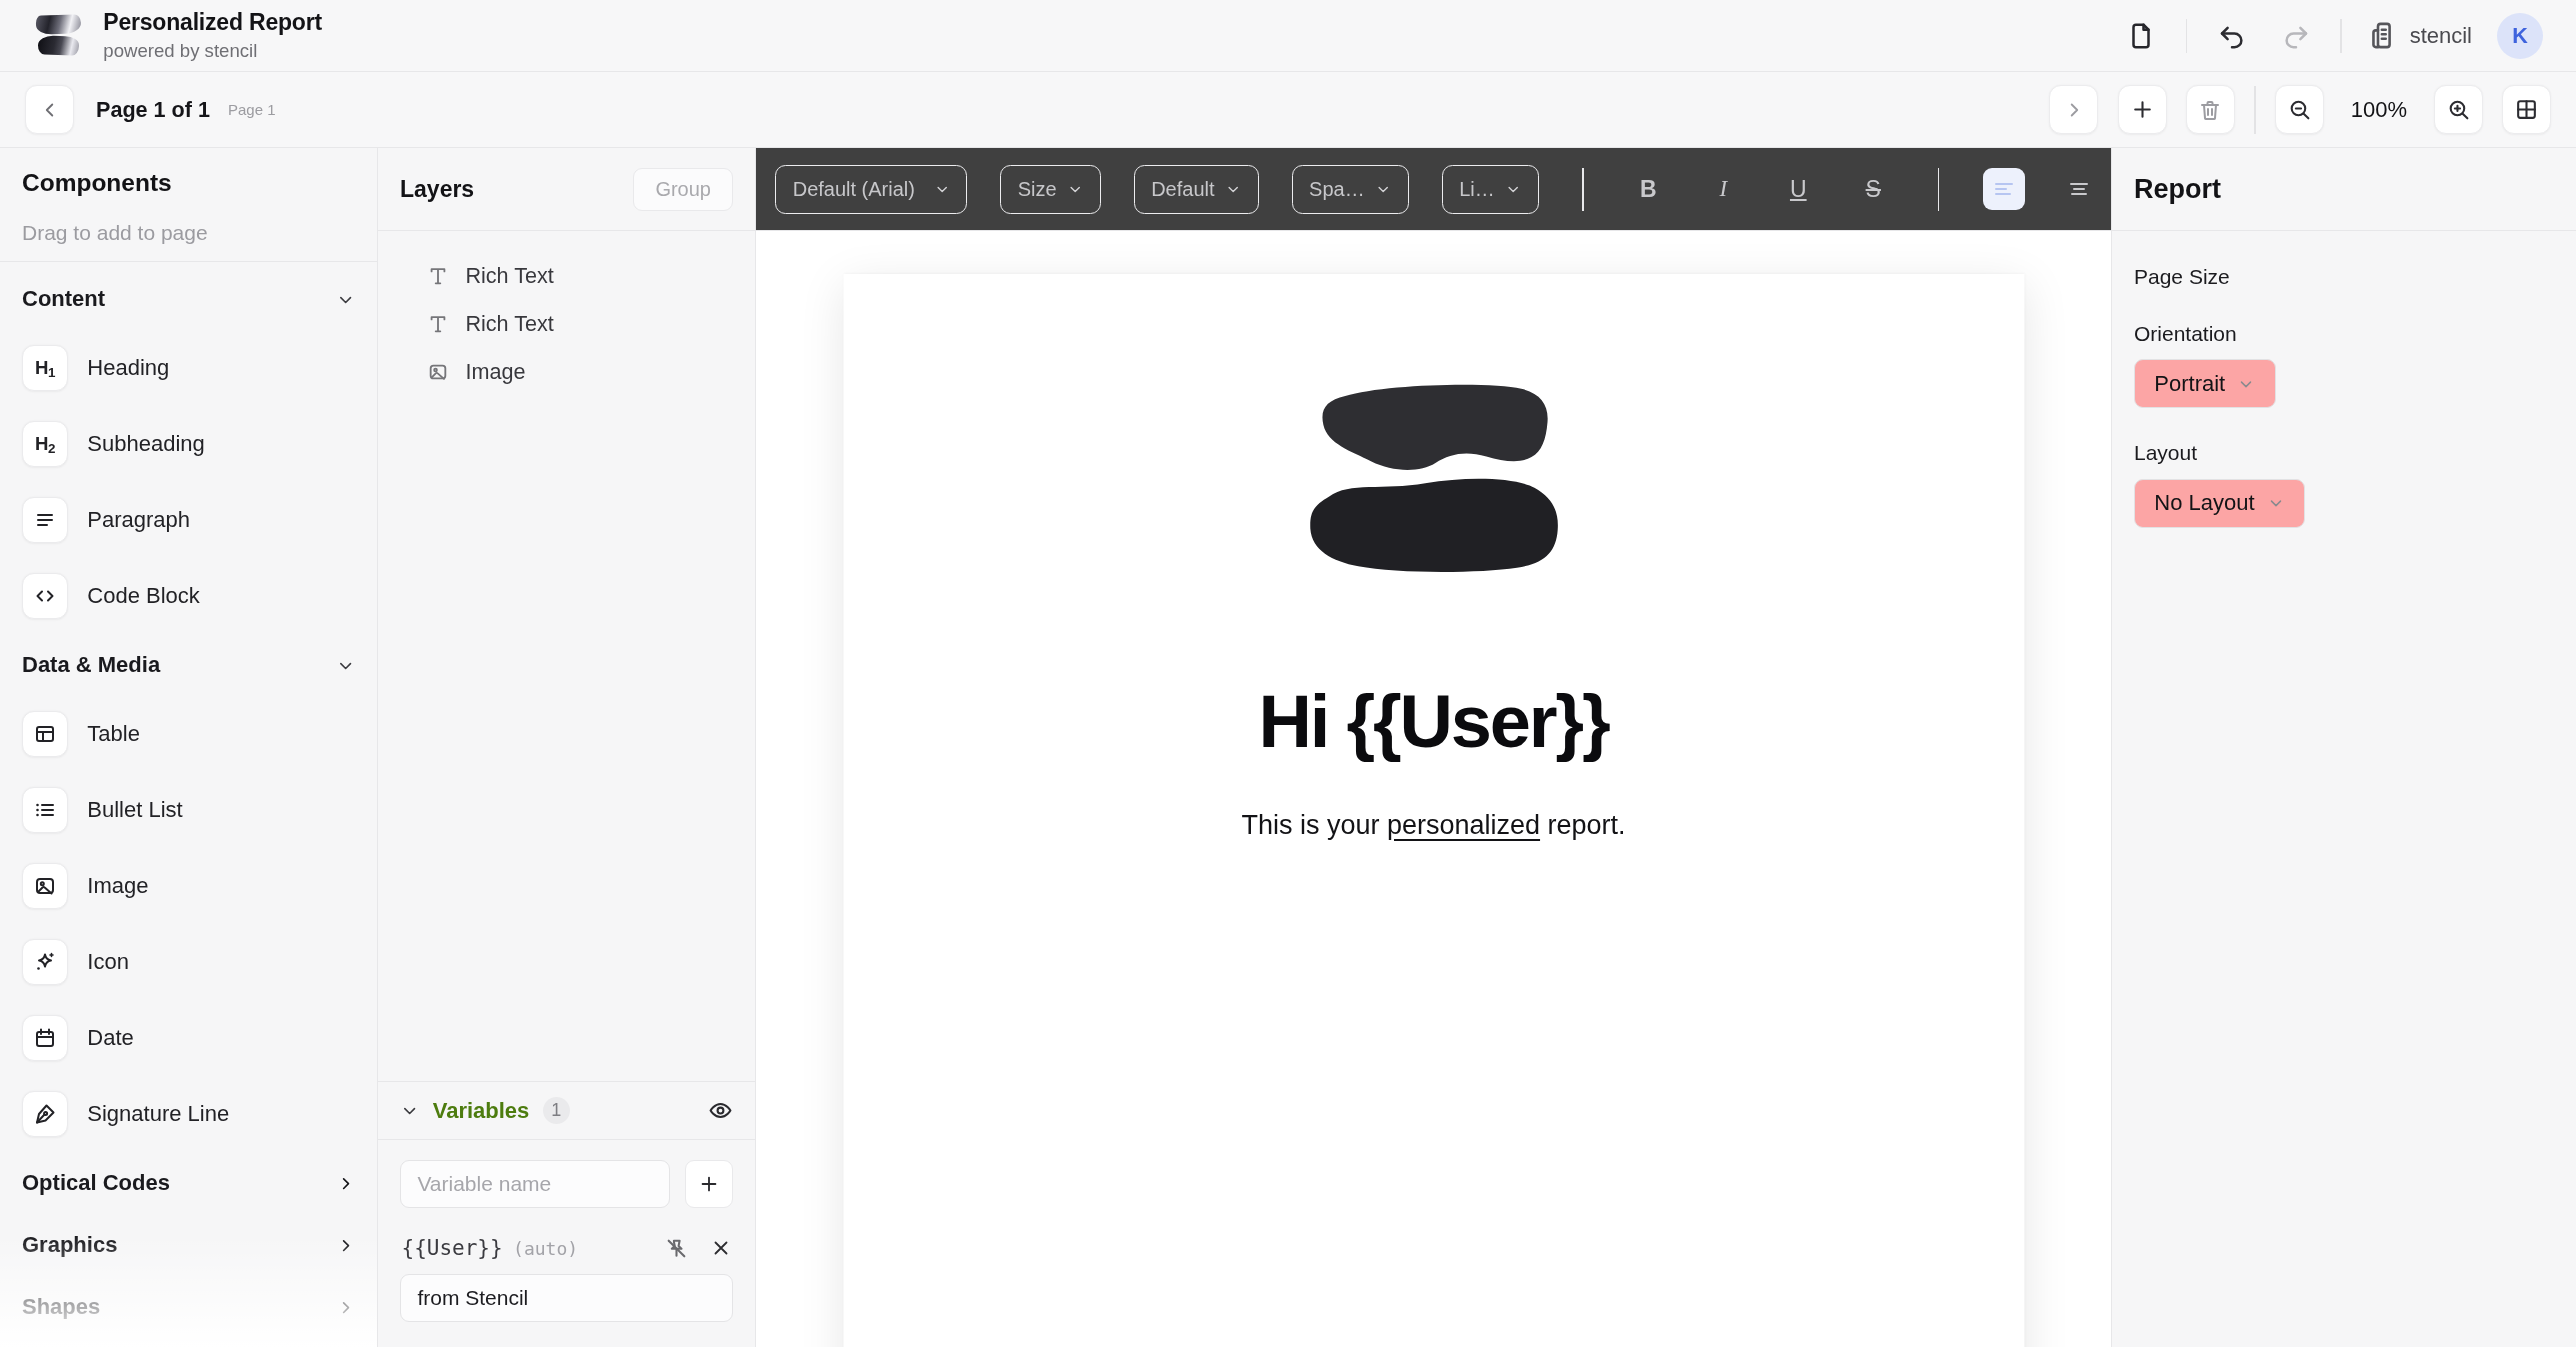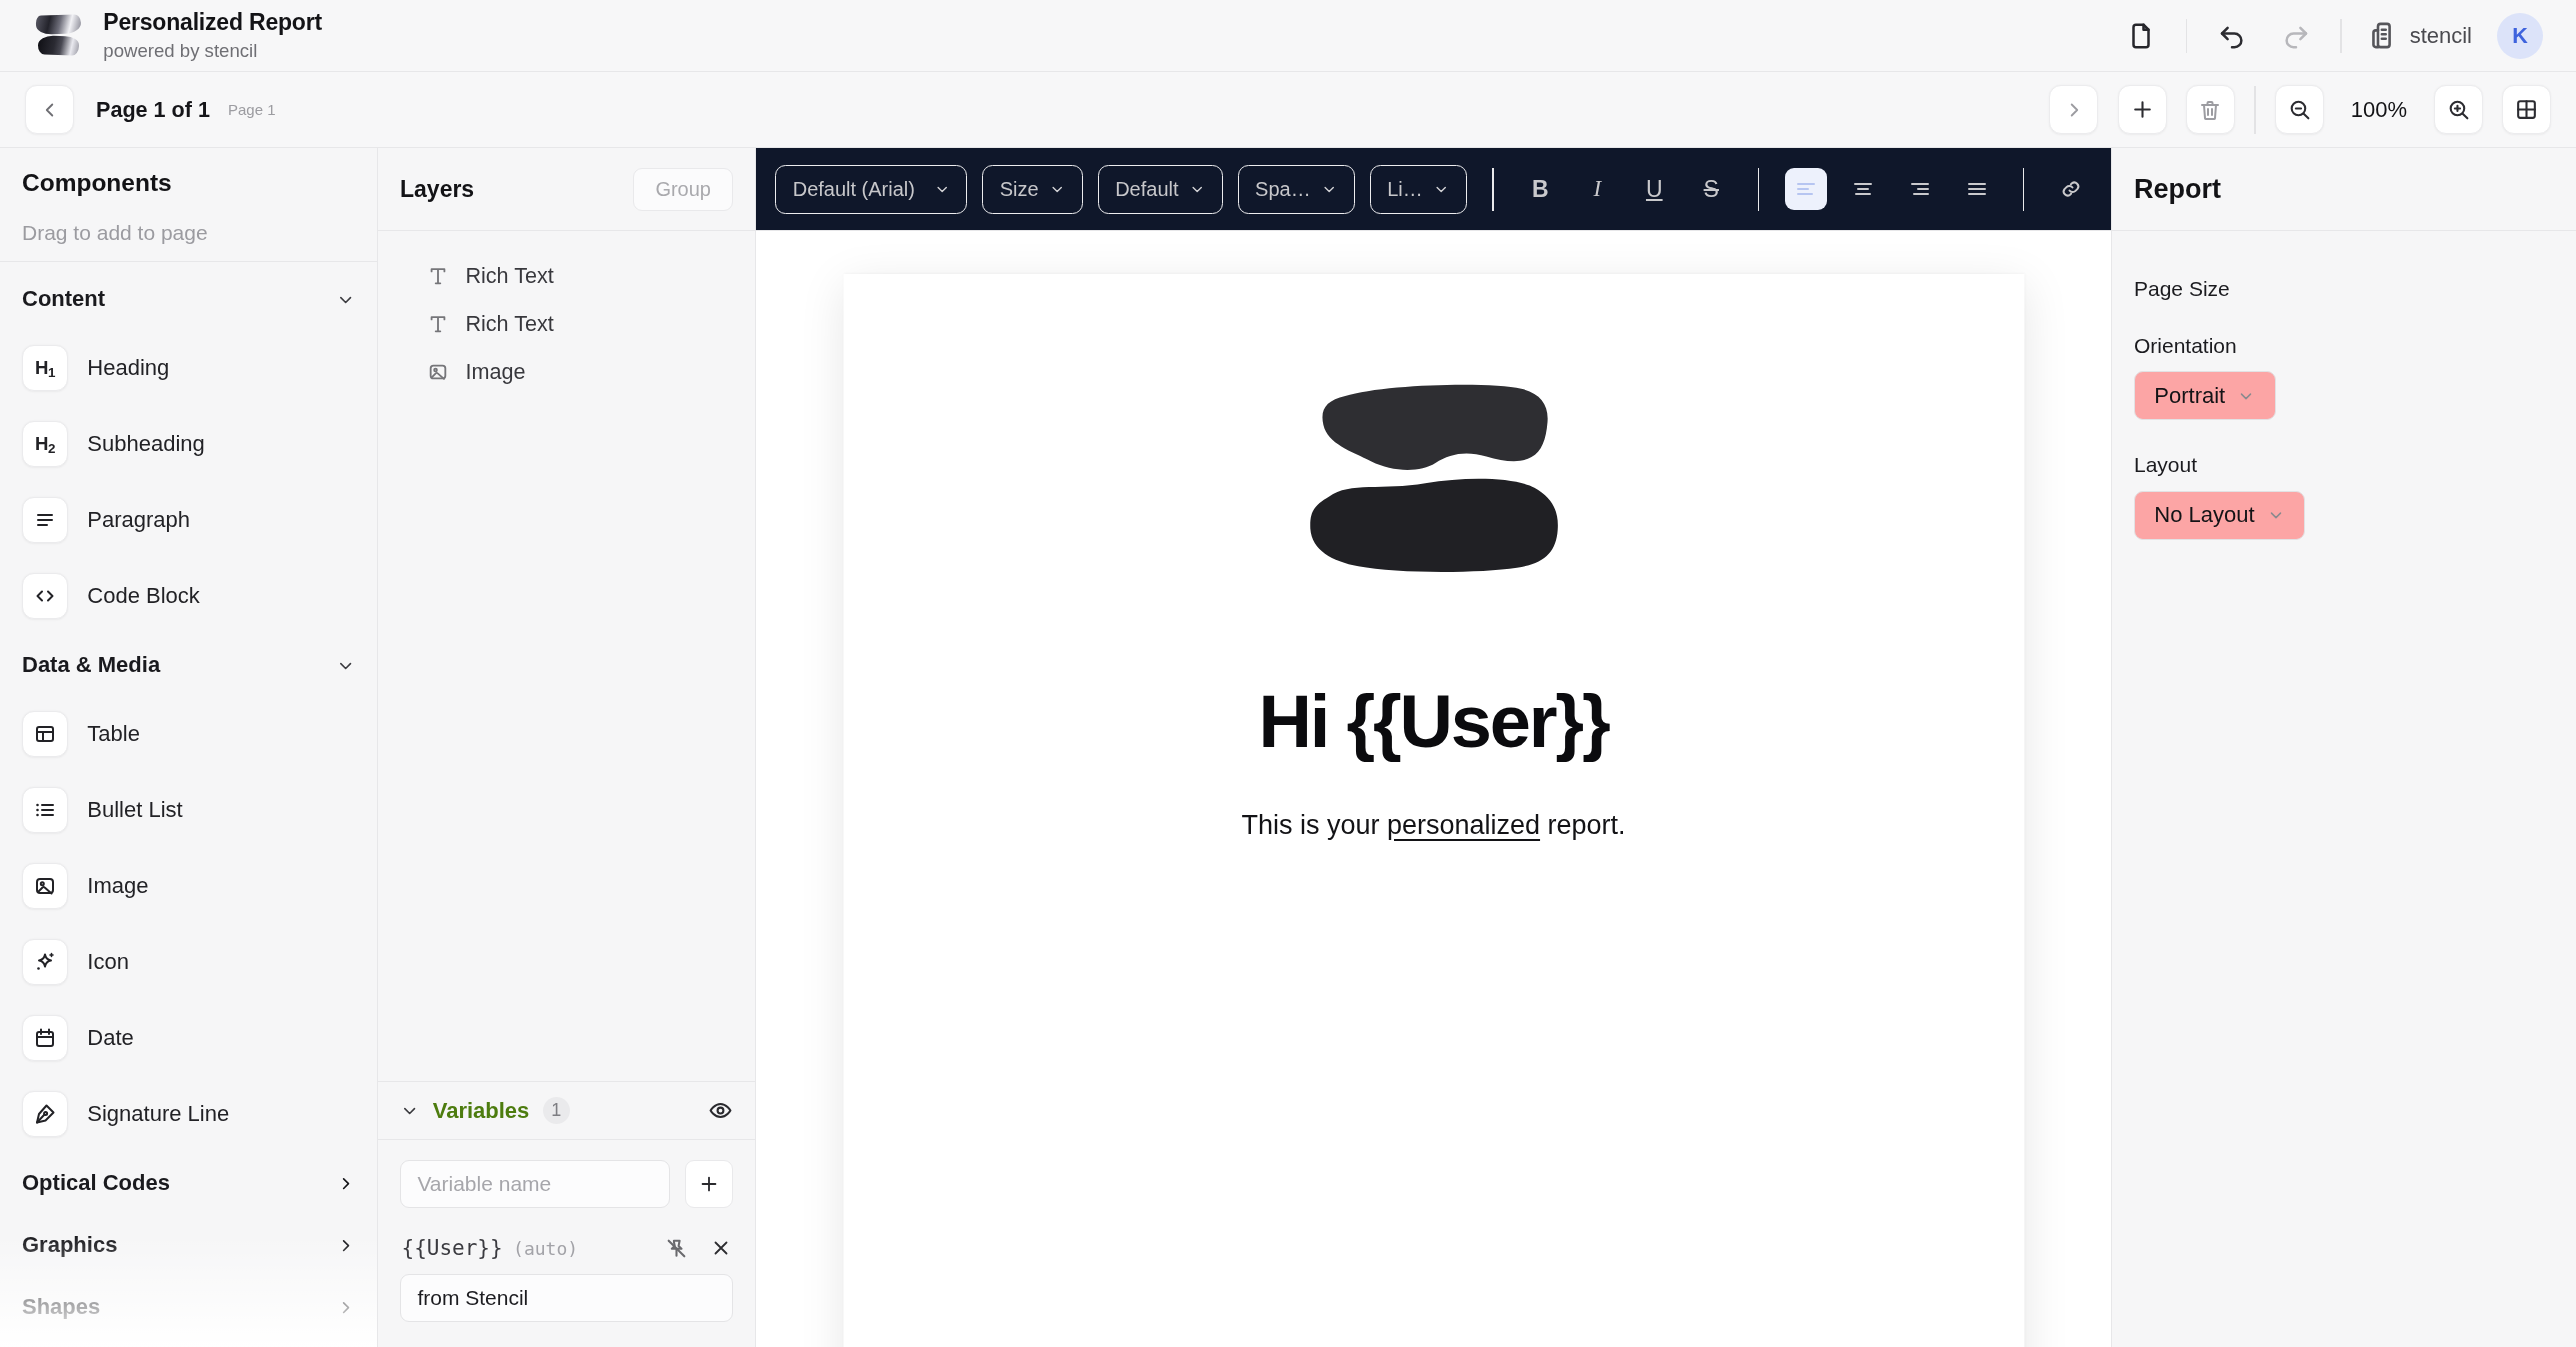--- a/index.html
+++ b/index.html
@@ -80,21 +80,21 @@
   .var-item { margin-top:28px; }
   .var-name-row { display:flex; align-items:center; gap:10.4px; padding:0 1.5px; }
   .var-name { font-family:"DejaVu Sans Mono",monospace; font-size:21px; color:#3b3b40; }
   .var-badge { font-family:"DejaVu Sans Mono",monospace; font-size:18px; color:#a3a3a8; }
   .var-actions { margin-left:auto; display:flex; align-items:center; gap:21px; }
   .var-actions .pin { color:#6a6a6e; } .var-actions .x { color:#2c2c30; }
   .var-value { margin-top:13.4px; }
 
   
   .canvas-col { flex:1; min-width:0; display:flex; flex-direction:column; }
-  .fmt-toolbar { height:83px; flex:none; background:#0f172a; border-bottom:1.5px solid #e7e7e9; display:flex; align-items:center; padding:0 19.3px; gap:15px; }
+  .fmt-toolbar { height:83px; flex:none; background:#404040; border-bottom:1.5px solid #e7e7e9; display:flex; align-items:center; padding:0 19.3px; gap:33px; }
   .pill { height:49px; border:1.5px solid #ededef; border-radius:10.4px; background:transparent; display:flex; align-items:center; gap:10.4px; padding:0 16.4px; color:#c7c7ca; font-size:20px; cursor:default; flex:none; }
   .pill .ic { color:#d4d4d7; flex:none; }
   .pill-text { white-space:nowrap; }
   .pill-clip { max-width:71px; overflow:hidden; }
   .tb-div { width:1.5px; height:43px; background:#e9e9eb; margin:0 10.4px; flex:none; }
   .fmt-btn { width:42px; height:42px; border:none; background:transparent; border-radius:9px; display:flex; align-items:center; justify-content:center; color:#c9c9cc; cursor:default; flex:none; }
   .fmt-letter { font-size:23px; color:#c9c9cc; font-weight:400; }
   .fmt-letter.b { font-weight:700; }
   .fmt-letter.i { font-style:italic; font-family:"Liberation Serif",serif; }
   .fmt-letter.u { text-decoration:underline; }
@@ -108,21 +108,21 @@
   .page-heading { margin-top:88px; font-size:74px; font-weight:700; letter-spacing:-2.2px; color:#0b0b0e; }
   .page-paragraph { margin-top:46px; font-size:27px; color:#131316; }
   .page-paragraph .ul { text-decoration:underline; text-underline-offset:4.5px; }
 
   
   .report-panel { width:465px; flex:none; background:#f6f6f7; border-left:1.5px solid #e7e7e9; display:flex; flex-direction:column; }
   .rp-head { height:83px; flex:none; border-bottom:1.5px solid #e7e7e9; display:flex; align-items:center; padding:0 22px; }
   .rp-title { font-size:27px; font-weight:700; color:#131316; }
   .rp-body { padding:30px 22px; }
   .field-label { font-size:21px; color:#1b1b1f; margin-top:33px; }
-  .field-label:first-child { margin-top:16px; }
+  .field-label:first-child { margin-top:4px; }
   .rp-input { margin-top:13.4px; }
   .select { margin-top:13.4px; display:inline-flex; align-items:center; gap:12px; height:49px; padding:0 19.3px; background:#fca5a5; border:1.5px solid #e2e2e4; border-radius:9px; font-size:22px; color:#131316; cursor:pointer; }
   .select .ic { color:#8a8a8e; }
 </style>
 </head>
 <body>
 
 <div class="app">
 
   <div class="header1">

